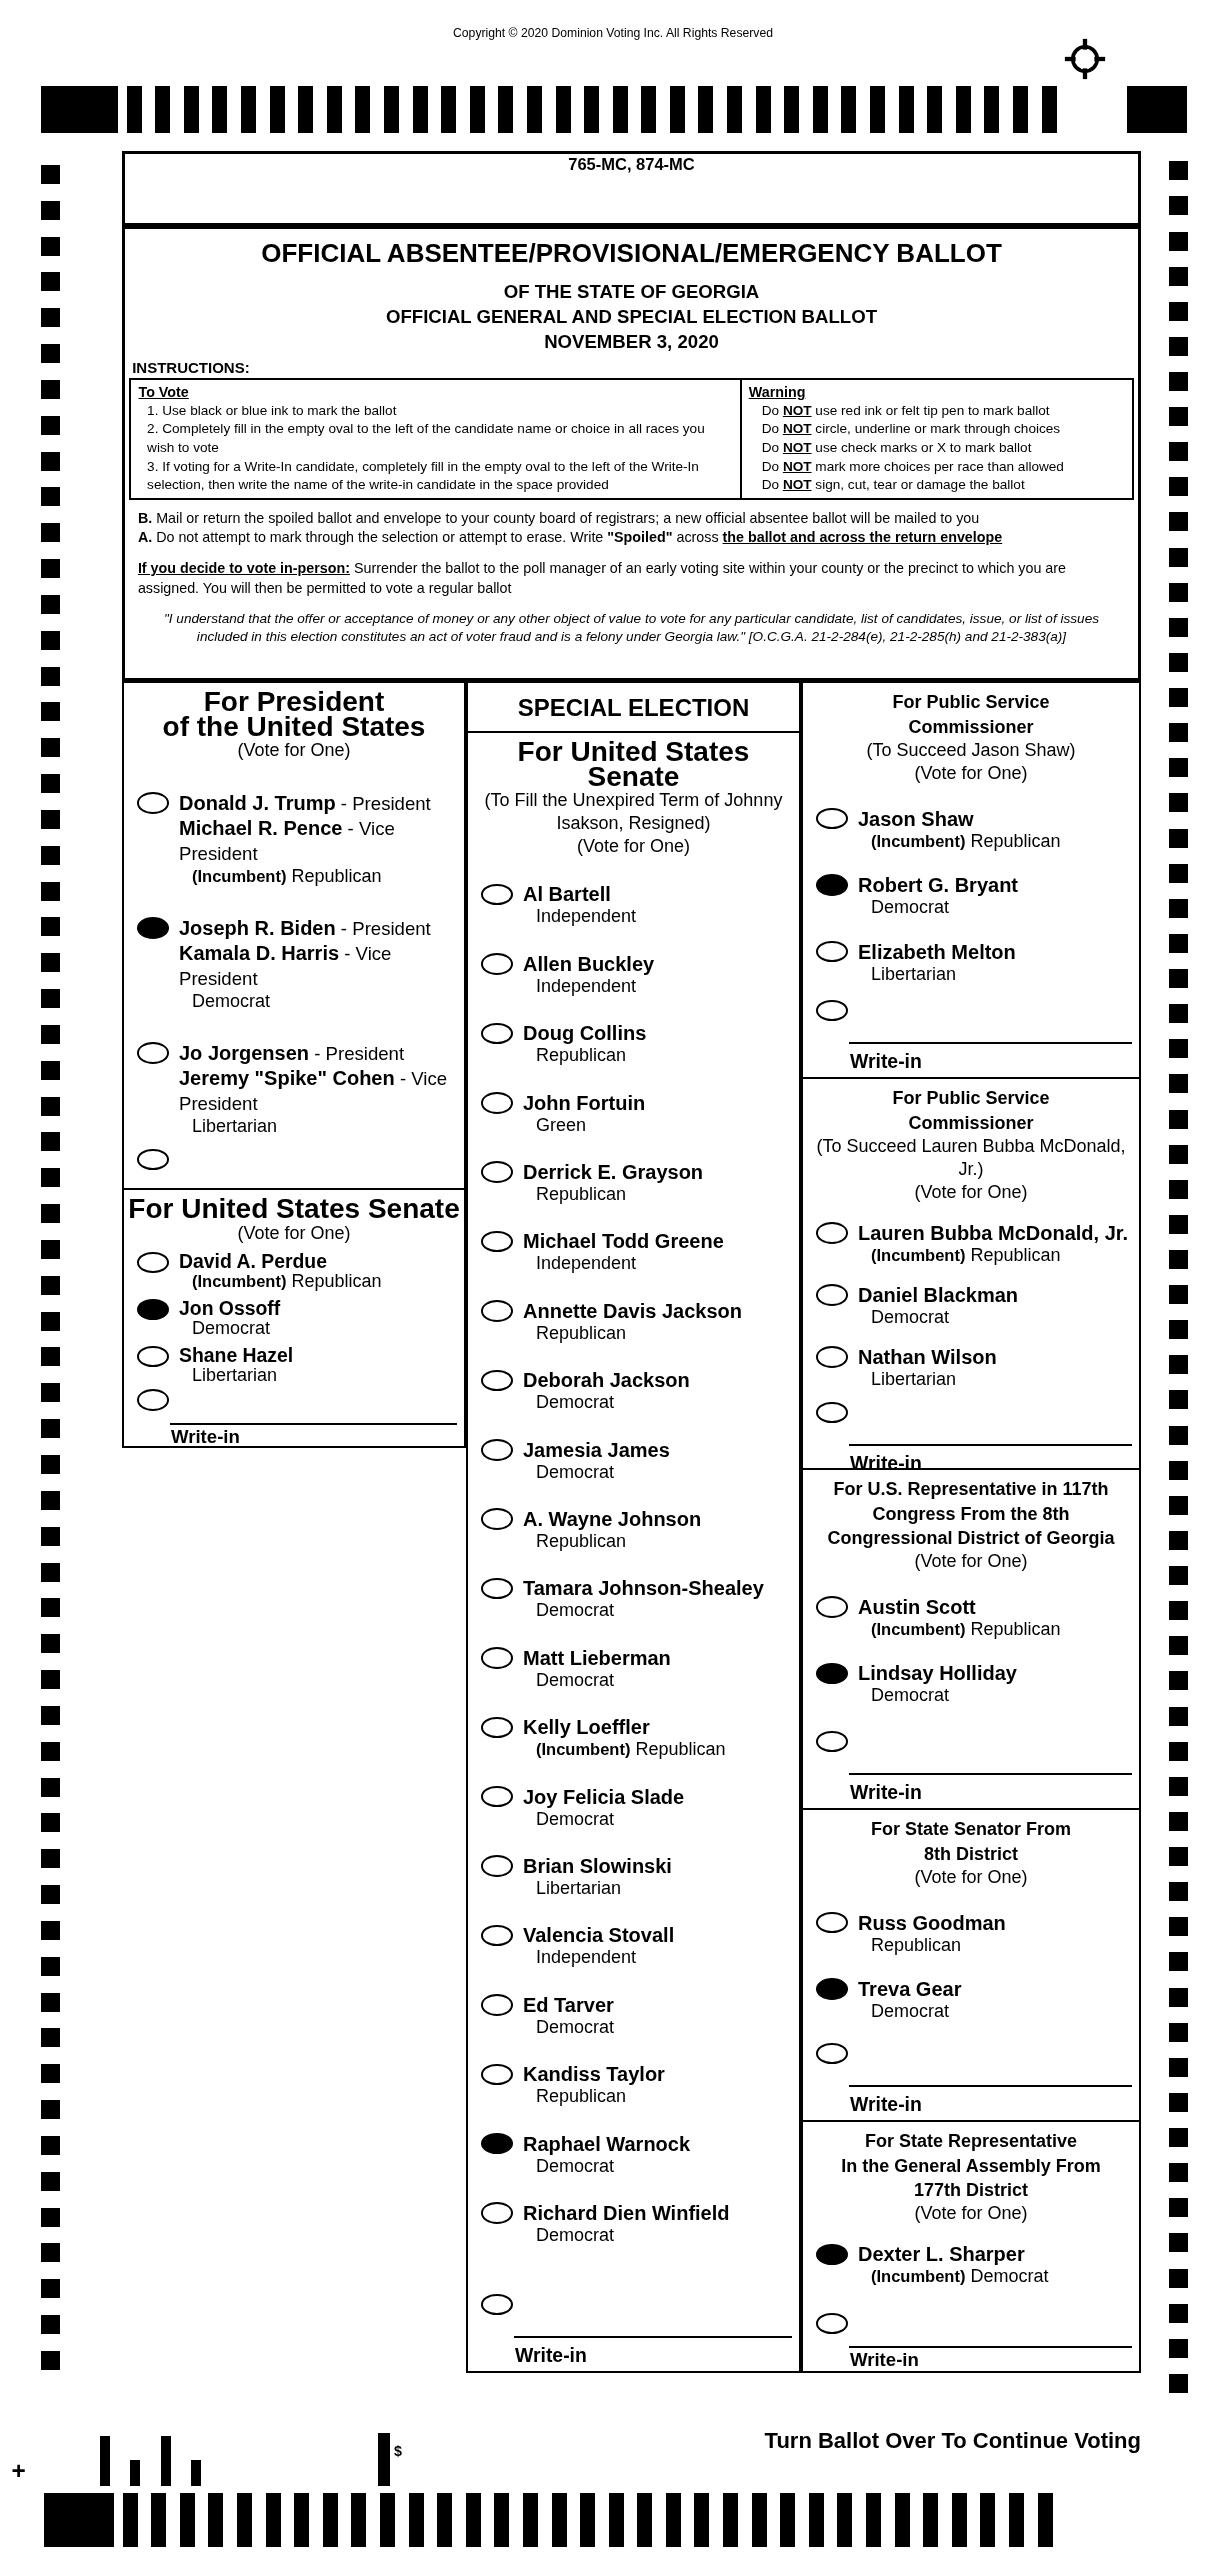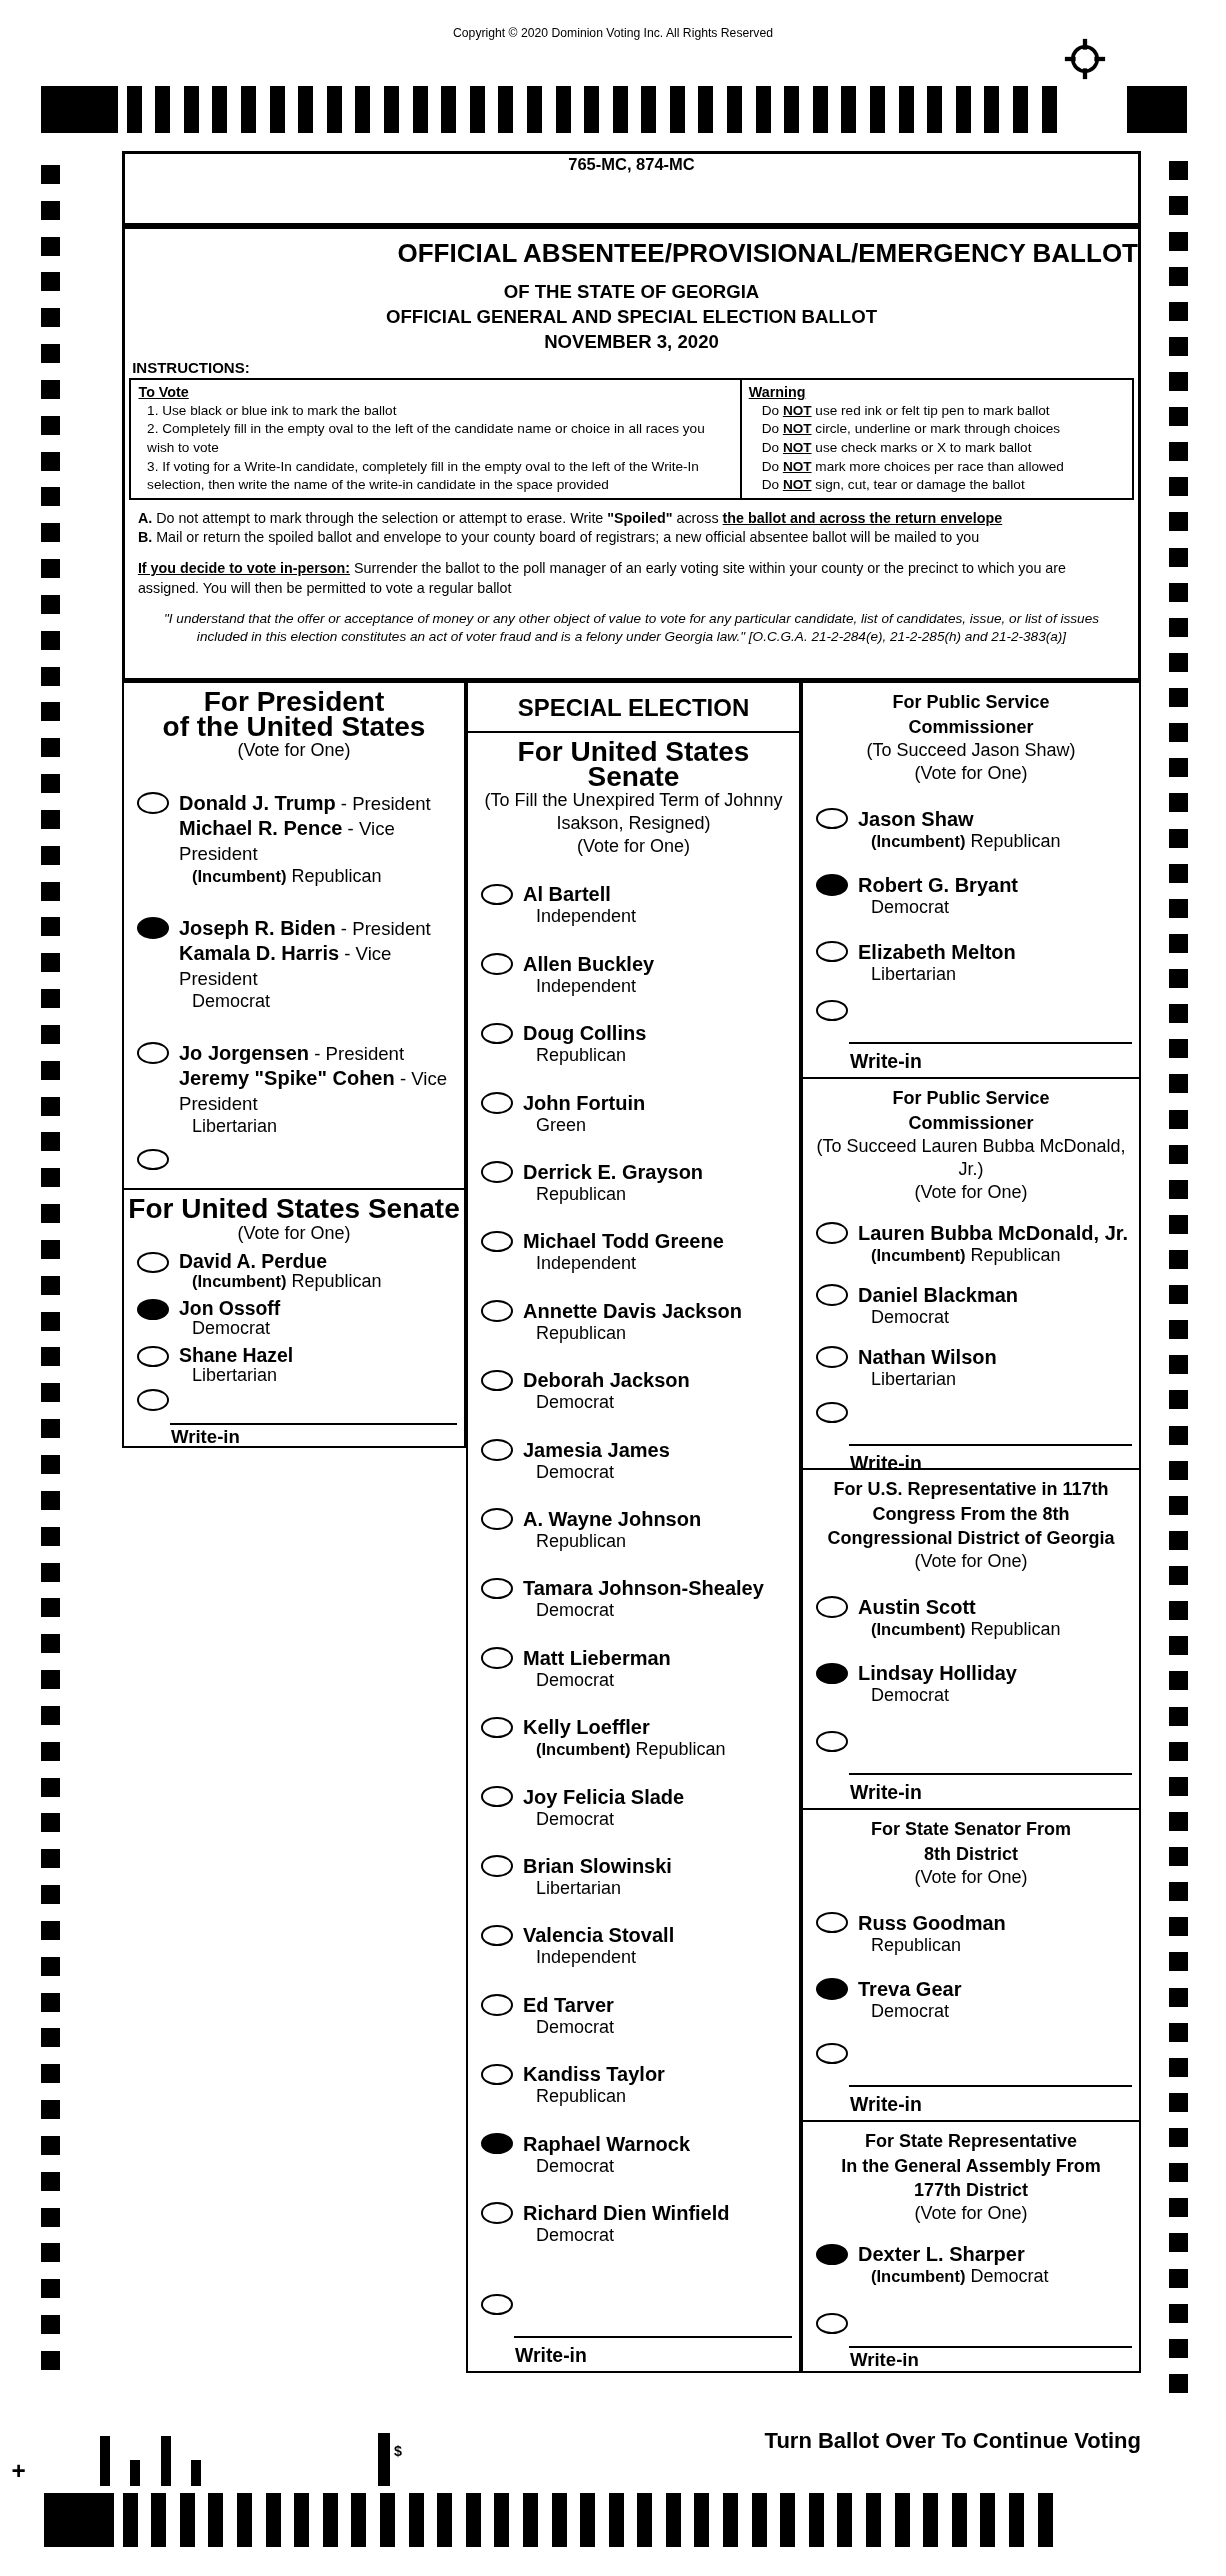--- a/index.html
+++ b/index.html
@@ -14,21 +14,21 @@
   .tblock{background:#000;flex:none;}
   .tbar{background:#000;flex:none;width:15px;margin-right:13.6px;}
   .tsq{position:absolute;width:18.6px;height:18.6px;background:#000;}
   
   .hbox{position:absolute;left:122px;top:151px;width:1019px;height:75px;border:3.6px solid #000;
         box-sizing:border-box;text-align:center;overflow:hidden;}
   .county{font-size:32px;font-weight:bold;margin-top:4.3px;letter-spacing:0.7px;}
   .precinct{font-size:16.5px;font-weight:bold;margin-top:1.4px;}
   .tbox{position:absolute;left:122px;top:226px;width:1019px;height:455px;border:3.6px solid #000;
         box-sizing:border-box;overflow:hidden;}
-  .btitle{font-size:26px;font-weight:bold;text-align:right;margin-top:8.6px;}
+  .btitle{font-size:26px;font-weight:bold;text-align:center;margin-top:8.6px;}
   .bsub{font-size:18.6px;font-weight:bold;text-align:center;line-height:25px;margin-top:10px;}
   .instr-label{font-size:15px;font-weight:bold;margin:5.7px 0 1.4px 7.2px;}
   .ibox{display:flex;border:2.9px solid #000;margin:0 4.3px;box-sizing:border-box;}
   .icell{padding:3.6px 7.2px;font-size:13.6px;line-height:18.6px;box-sizing:border-box;}
   .icell-tovote{width:61%;border-right:2.9px solid #000;}
   .icell-warn{width:39%;}
   .ititle{font-weight:bold;text-decoration:underline;font-size:14.3px;}
   .ivitem{margin-left:8.6px;}
   .iwitem{margin-left:13px;}
   .notword{font-weight:bold;text-decoration:underline;}
@@ -287,22 +287,22 @@
         <div id="warnItems">
             <div class="iwitem"><span>Do </span><span class="notword">NOT</span><span> use red ink or felt tip pen to mark ballot</span></div>
             <div class="iwitem"><span>Do </span><span class="notword">NOT</span><span> circle, underline or mark through choices</span></div>
             <div class="iwitem"><span>Do </span><span class="notword">NOT</span><span> use check marks or X to mark ballot</span></div>
             <div class="iwitem"><span>Do </span><span class="notword">NOT</span><span> mark more choices per race than allowed</span></div>
             <div class="iwitem"><span>Do </span><span class="notword">NOT</span><span> sign, cut, tear or damage the ballot</span></div>
           </div>
       </div>
     </div>
     <div class="mistake">
+      <div class="m-item" id="mItemB"><span style="font-weight: bold;">B. </span><span>Mail or return the spoiled ballot and envelope to your county board of registrars; a new official absentee ballot will be mailed to you</span></div>
       <div class="m-item" id="mItemA"><span style="font-weight: bold;">A. </span><span>Do not attempt to mark through the selection or attempt to erase.  Write </span><span style="font-weight: bold;">"Spoiled"</span><span> across </span><span style="font-weight: bold; text-decoration: underline;">the ballot and across the return envelope</span></div>
-      <div class="m-item" id="mItemB"><span style="font-weight: bold;">B. </span><span>Mail or return the spoiled ballot and envelope to your county board of registrars; a new official absentee ballot will be mailed to you</span></div>
       <div class="m-inperson" id="mInPerson"><span style="font-weight: bold; text-decoration: underline;">If you decide to vote in-person:</span><span>  Surrender the ballot to the poll manager of an early voting site within your county or the precinct to which you are assigned.  You will then be permitted to vote a regular ballot</span></div>
       <div class="legal">"I understand that the offer or acceptance of money or any other object of value to vote for any particular candidate, list of candidates, issue, or list of issues included in this election constitutes an act of voter fraud and is a felony under Georgia law." [O.C.G.A. 21-2-284(e), 21-2-285(h) and 21-2-383(a)]</div>
     </div>
   </div>
 
   <div class="col col1" id="col0">
       <div class="racebox" style="height: 509px;">
         <div class="race-header">
           <div class="rtitle">For President</div>
           <div class="rtitle">of the United States</div>

